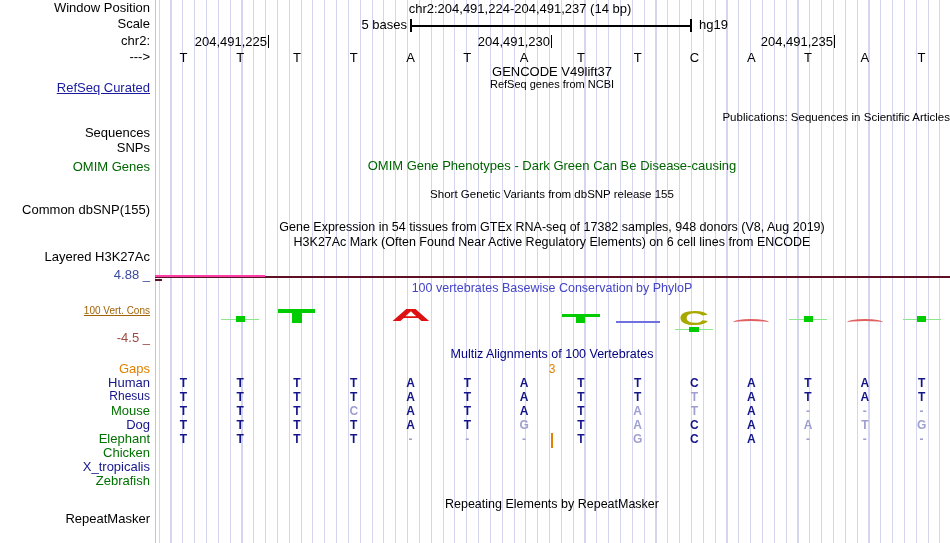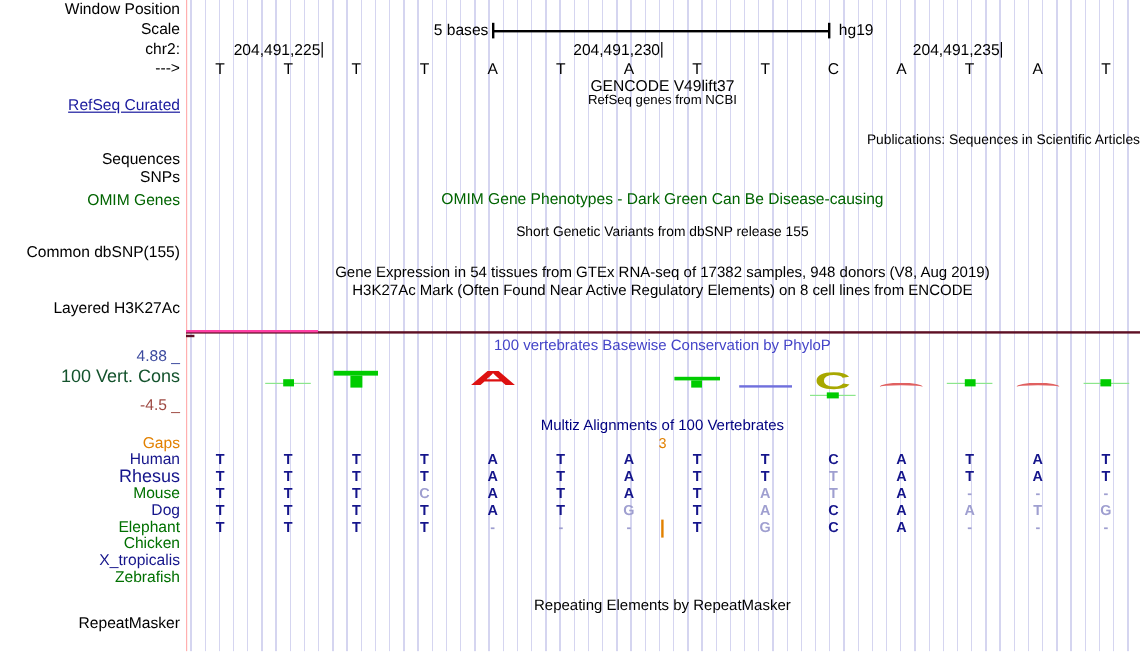--- a/index.html
+++ b/index.html
@@ -26,50 +26,51 @@
   #ruler-tick-right{position:absolute;left:690px;top:19px;width:1.5px;height:13px;background:#000;}
   #genome-label{position:absolute;left:699px;top:17px;font-size:13px;}
 </style>
 </head>
 <body>
 
 <div id="canvas">
   <div id="track-area"></div>
 
   <div id="main-title">
+    <span>chr2:204,491,224-204,491,237 (14 bp)</span>
   </div>
 
   <div id="scale-label">5 bases</div>
   <div id="ruler-line"></div>
   <div id="ruler-tick-left"></div>
   <div id="ruler-tick-right"></div>
   <div id="genome-label">hg19</div>
 
   <div id="dyn">
       <div style="position: absolute; white-space: nowrap; right: 800px; top: 0px; color: rgb(0, 0, 0); font-size: 13px;">Window Position</div>
       <div style="position: absolute; white-space: nowrap; right: 800px; top: 16px; color: rgb(0, 0, 0); font-size: 13px;">Scale</div>
       <div style="position: absolute; white-space: nowrap; right: 800px; top: 33px; color: rgb(0, 0, 0); font-size: 13px;">chr2:</div>
       <div style="position: absolute; white-space: nowrap; right: 800px; top: 49px; color: rgb(0, 0, 0); font-size: 13px;">---&gt;</div>
       <div style="position: absolute; white-space: nowrap; right: 800px; top: 80px; color: rgb(26, 26, 158); font-size: 13px; text-decoration: underline;">RefSeq Curated</div>
       <div style="position: absolute; white-space: nowrap; right: 800px; top: 125px; color: rgb(0, 0, 0); font-size: 13px;">Sequences</div>
       <div style="position: absolute; white-space: nowrap; right: 800px; top: 140px; color: rgb(0, 0, 0); font-size: 13px;">SNPs</div>
       <div style="position: absolute; white-space: nowrap; right: 800px; top: 159px; color: rgb(0, 100, 0); font-size: 13px;">OMIM Genes</div>
       <div style="position: absolute; white-space: nowrap; right: 800px; top: 202px; color: rgb(0, 0, 0); font-size: 13px;">Common dbSNP(155)</div>
       <div style="position: absolute; white-space: nowrap; right: 800px; top: 249px; color: rgb(0, 0, 0); font-size: 13px;">Layered H3K27Ac</div>
-      <div style="position: absolute; white-space: nowrap; right: 800px; top: 289px; color: rgb(60, 74, 158); font-size: 13px; margin-left: 14px;">4.88 _</div>
-      <div style="position: absolute; white-space: nowrap; right: 800px; top: 305px; color: #14532d; font-size: 15px;">100 Vert. Cons</div>
+      <div style="position: absolute; white-space: nowrap; right: 800px; top: 267px; color: rgb(60, 74, 158); font-size: 13px; margin-left: 14px;">4.88 _</div>
+      <div style="position: absolute; white-space: nowrap; right: 800px; top: 305px; color: #a16207; font-size: 10px; text-decoration: underline;">100 Vert. Cons</div>
       <div style="position: absolute; white-space: nowrap; right: 800px; top: 330px; color: rgb(158, 74, 67); font-size: 13px;">-4.5 _</div>
       <div style="position: absolute; white-space: nowrap; right: 800px; top: 511px; color: rgb(0, 0, 0); font-size: 13px;">RepeatMasker</div>
       <div style="position: absolute; white-space: nowrap; left: 154px; top: 64px; width: 796px; text-align: center; font-size: 13px; color: rgb(0, 0, 0);">GENCODE V49lift37</div>
       <div style="position: absolute; white-space: nowrap; left: 154px; top: 78px; width: 796px; text-align: center; font-size: 11px; color: rgb(0, 0, 0);">RefSeq genes from NCBI</div>
       <div style="position: absolute; white-space: nowrap; left: 154px; top: 111px; width: 796px; text-align: right; font-size: 11.5px; color: rgb(0, 0, 0);">Publications: Sequences in Scientific Articles</div>
       <div style="position: absolute; white-space: nowrap; left: 154px; top: 158px; width: 796px; text-align: center; font-size: 13px; color: rgb(0, 100, 0);">OMIM Gene Phenotypes - Dark Green Can Be Disease-causing</div>
       <div style="position: absolute; white-space: nowrap; left: 154px; top: 188px; width: 796px; text-align: center; font-size: 11.5px; color: rgb(0, 0, 0);">Short Genetic Variants from dbSNP release 155</div>
       <div style="position: absolute; white-space: nowrap; left: 154px; top: 220px; width: 796px; text-align: center; font-size: 12.5px; color: rgb(0, 0, 0);">Gene Expression in 54 tissues from GTEx RNA-seq of 17382 samples, 948 donors (V8, Aug 2019)</div>
-      <div style="position: absolute; white-space: nowrap; left: 154px; top: 235px; width: 796px; text-align: center; font-size: 12.5px; color: rgb(0, 0, 0);">H3K27Ac Mark (Often Found Near Active Regulatory Elements) on 8 cell lines from ENCODE</div>
+      <div style="position: absolute; white-space: nowrap; left: 154px; top: 235px; width: 796px; text-align: center; font-size: 12.5px; color: rgb(0, 0, 0);">H3K27Ac Mark (Often Found Near Active Regulatory Elements) on 6 cell lines from ENCODE</div>
       <div style="position: absolute; white-space: nowrap; left: 154px; top: 281px; width: 796px; text-align: center; font-size: 12.5px; color: rgb(68, 68, 200);">100 vertebrates Basewise Conservation by PhyloP</div>
       <div style="position: absolute; white-space: nowrap; left: 154px; top: 347px; width: 796px; text-align: center; font-size: 12.5px; color: rgb(0, 0, 128);">Multiz Alignments of 100 Vertebrates</div>
       <div style="position: absolute; white-space: nowrap; left: 154px; top: 497px; width: 796px; text-align: center; font-size: 12.5px; color: rgb(0, 0, 0);">Repeating Elements by RepeatMasker</div>
       <div style="position: absolute; white-space: nowrap; right: 683px; top: 34px; font-size: 13px;">204,491,225</div>
       <div style="position: absolute; white-space: nowrap; left: 268px; top: 34.5px; width: 1.2px; height: 13px; background: rgb(0, 0, 0);"></div>
       <div style="position: absolute; white-space: nowrap; right: 400px; top: 34px; font-size: 13px;">204,491,230</div>
       <div style="position: absolute; white-space: nowrap; left: 551px; top: 34.5px; width: 1.2px; height: 13px; background: rgb(0, 0, 0);"></div>
       <div style="position: absolute; white-space: nowrap; right: 117px; top: 34px; font-size: 13px;">204,491,235</div>
       <div style="position: absolute; white-space: nowrap; left: 834px; top: 34.5px; width: 1.2px; height: 13px; background: rgb(0, 0, 0);"></div>
       <div style="position: absolute; white-space: nowrap; left: 163.393px; top: 50px; width: 40px; text-align: center; font-size: 13px; color: rgb(0, 0, 0);">T</div>
@@ -115,21 +116,21 @@
       <div style="position: absolute; white-space: nowrap; left: 390.536px; top: 376px; width: 40px; text-align: center; font-size: 12px; font-weight: bold; color: rgb(21, 21, 139);">A</div>
       <div style="position: absolute; white-space: nowrap; left: 447.321px; top: 376px; width: 40px; text-align: center; font-size: 12px; font-weight: bold; color: rgb(21, 21, 139);">T</div>
       <div style="position: absolute; white-space: nowrap; left: 504.107px; top: 376px; width: 40px; text-align: center; font-size: 12px; font-weight: bold; color: rgb(21, 21, 139);">A</div>
       <div style="position: absolute; white-space: nowrap; left: 560.893px; top: 376px; width: 40px; text-align: center; font-size: 12px; font-weight: bold; color: rgb(21, 21, 139);">T</div>
       <div style="position: absolute; white-space: nowrap; left: 617.679px; top: 376px; width: 40px; text-align: center; font-size: 12px; font-weight: bold; color: rgb(21, 21, 139);">T</div>
       <div style="position: absolute; white-space: nowrap; left: 674.464px; top: 376px; width: 40px; text-align: center; font-size: 12px; font-weight: bold; color: rgb(21, 21, 139);">C</div>
       <div style="position: absolute; white-space: nowrap; left: 731.25px; top: 376px; width: 40px; text-align: center; font-size: 12px; font-weight: bold; color: rgb(21, 21, 139);">A</div>
       <div style="position: absolute; white-space: nowrap; left: 788.036px; top: 376px; width: 40px; text-align: center; font-size: 12px; font-weight: bold; color: rgb(21, 21, 139);">T</div>
       <div style="position: absolute; white-space: nowrap; left: 844.821px; top: 376px; width: 40px; text-align: center; font-size: 12px; font-weight: bold; color: rgb(21, 21, 139);">A</div>
       <div style="position: absolute; white-space: nowrap; left: 901.607px; top: 376px; width: 40px; text-align: center; font-size: 12px; font-weight: bold; color: rgb(21, 21, 139);">T</div>
-      <div style="position: absolute; white-space: nowrap; right: 800px; top: 389px; color: rgb(21, 21, 139); font-size: 15px;">Rhesus</div>
+      <div style="position: absolute; white-space: nowrap; right: 800px; top: 389px; color: rgb(21, 21, 139); font-size: 12px;">Rhesus</div>
       <div style="position: absolute; white-space: nowrap; left: 163.393px; top: 390px; width: 40px; text-align: center; font-size: 12px; font-weight: bold; color: rgb(21, 21, 139);">T</div>
       <div style="position: absolute; white-space: nowrap; left: 220.179px; top: 390px; width: 40px; text-align: center; font-size: 12px; font-weight: bold; color: rgb(21, 21, 139);">T</div>
       <div style="position: absolute; white-space: nowrap; left: 276.964px; top: 390px; width: 40px; text-align: center; font-size: 12px; font-weight: bold; color: rgb(21, 21, 139);">T</div>
       <div style="position: absolute; white-space: nowrap; left: 333.75px; top: 390px; width: 40px; text-align: center; font-size: 12px; font-weight: bold; color: rgb(21, 21, 139);">T</div>
       <div style="position: absolute; white-space: nowrap; left: 390.536px; top: 390px; width: 40px; text-align: center; font-size: 12px; font-weight: bold; color: rgb(21, 21, 139);">A</div>
       <div style="position: absolute; white-space: nowrap; left: 447.321px; top: 390px; width: 40px; text-align: center; font-size: 12px; font-weight: bold; color: rgb(21, 21, 139);">T</div>
       <div style="position: absolute; white-space: nowrap; left: 504.107px; top: 390px; width: 40px; text-align: center; font-size: 12px; font-weight: bold; color: rgb(21, 21, 139);">A</div>
       <div style="position: absolute; white-space: nowrap; left: 560.893px; top: 390px; width: 40px; text-align: center; font-size: 12px; font-weight: bold; color: rgb(21, 21, 139);">T</div>
       <div style="position: absolute; white-space: nowrap; left: 617.679px; top: 390px; width: 40px; text-align: center; font-size: 12px; font-weight: bold; color: rgb(21, 21, 139);">T</div>
       <div style="position: absolute; white-space: nowrap; left: 674.464px; top: 390px; width: 40px; text-align: center; font-size: 12px; font-weight: bold; color: rgb(159, 159, 208);">T</div>

